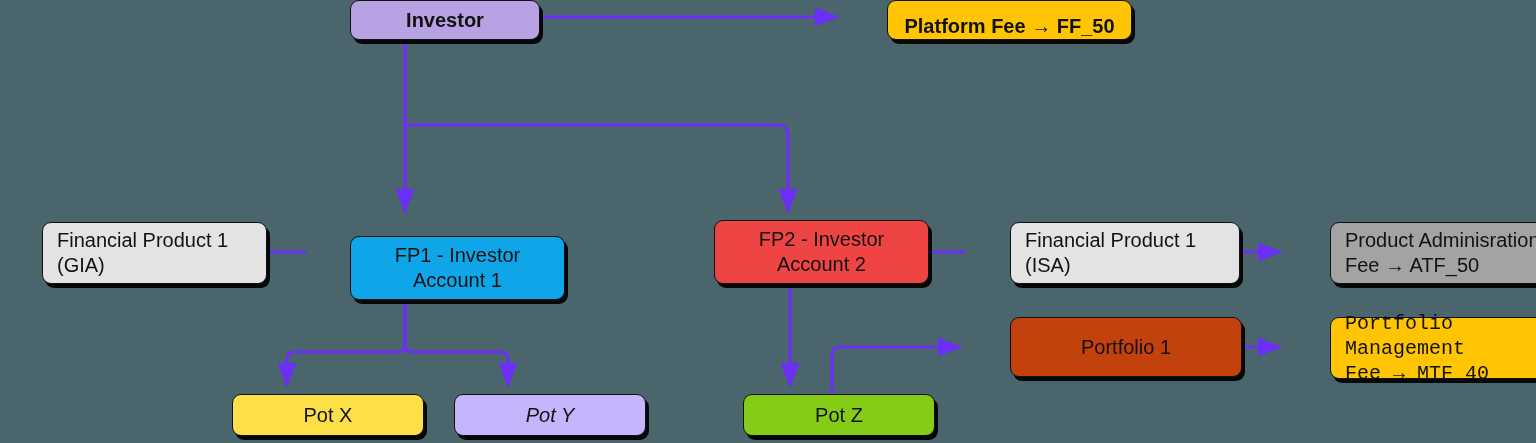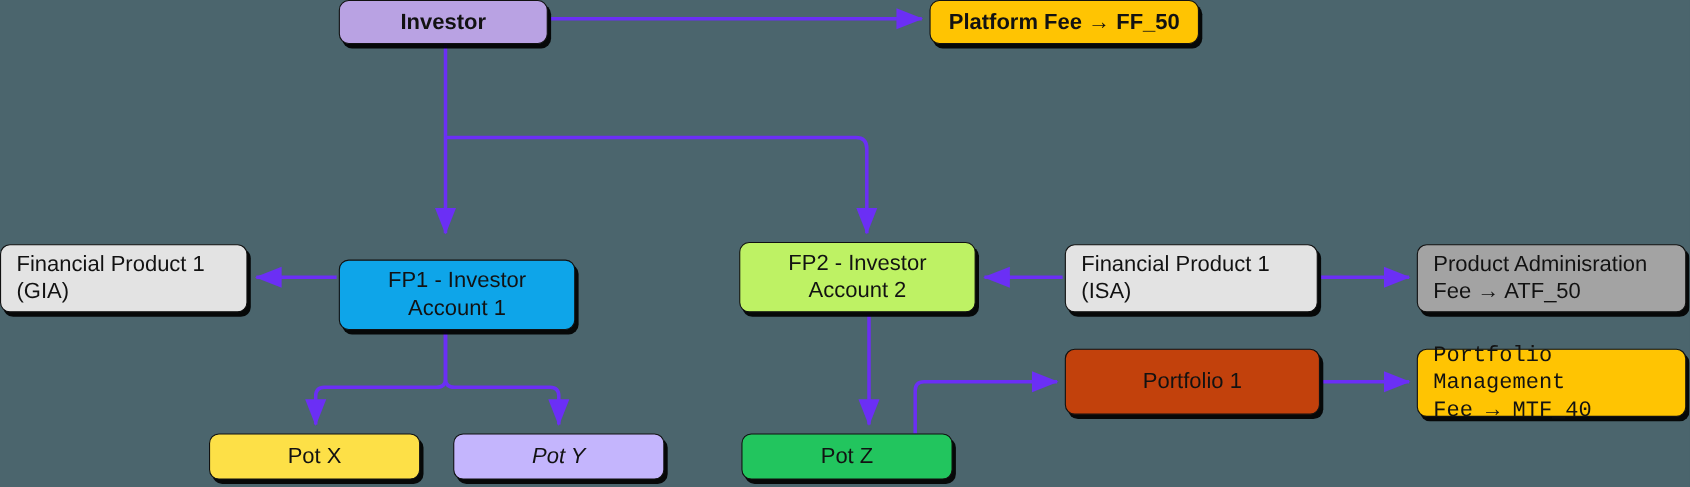--- a/index.html
+++ b/index.html
@@ -31,20 +31,21 @@
     border-radius: 9px;
     border: 1.5px solid #111111;
     box-shadow: 3px 4px 0px 0px rgba(0,0,0,0.92);
     display: flex;
     align-items: center;
     padding: 0 14px;
     font-size: 20px;
     line-height: 25px;
     color: #121212;
     white-space: pre-line;
+    margin-left: 42px;
   }
   .node.center { justify-content: center; text-align: center; }
   .node.left   { justify-content: flex-start; text-align: left; align-items: center; }
   .node.bold   { font-weight: bold; }
 
   .fill-investor  { background: #b9a2e3; }
   .fill-fee       { background: #ffc402; }
   .fill-account   { background: #8ba5ef; }
   .fill-product   { background: #e3e3e3; }
   .fill-portfolio { background: #db8095; }
@@ -71,32 +72,32 @@
         <path d="M 405 286 L 405 344 Q 405 352 397 352 L 295 352 Q 287 352 287 360 L 287 386" marker-end="url(#arrow)" stroke="#6b2ff5"></path>
         <path d="M 405 286 L 405 344 Q 405 352 413 352 L 500 352 Q 508 352 508 360 L 508 386" marker-end="url(#arrow)" stroke="#6b2ff5"></path>
         <path d="M 790 286 L 790 386" marker-end="url(#arrow)" stroke="#6b2ff5"></path>
         <path d="M 832 394 L 832 355 Q 832 347 840 347 L 961 347" marker-end="url(#arrow)" stroke="#6b2ff5"></path>
         <path d="M 1202 347 L 1281 347" marker-end="url(#arrow)" stroke="#6b2ff5"></path>
       </g>
   </svg>
 
   <div id="node-layer">
       <div class="node center fill-investor bold" style="left: 308px; top: 0px; width: 190px; height: 40px; background: rgb(185, 162, 227);"><span>Investor</span></div>
-      <div class="node center fill-fee bold" style="left: 845px; top: 0px; width: 245px; height: 40px; background: rgb(255, 196, 2);"><span>Platform Fee → FF_50</span></div>
+      <div class="node center fill-fee bold" style="left: 845px; top: 0px; width: 245px; height: 40px; background: rgb(255, 196, 2); align-items: flex-end;"><span>Platform Fee → FF_50</span></div>
       <div class="node left fill-product" style="left: 0px; top: 222px; width: 225px; height: 62px; background: rgb(227, 227, 227);"><span>Financial Product 1
 (GIA)</span></div>
       <div class="node center fill-account" style="left: 308px; top: 236px; width: 215px; height: 64px; background: #0ea5e9;"><span>FP1 - Investor
 Account 1</span></div>
-      <div class="node center fill-account" style="left: 672px; top: 220px; width: 215px; height: 64px; background: #bef264;"><span>FP2 - Investor
+      <div class="node center fill-account" style="left: 672px; top: 220px; width: 215px; height: 64px; background: #ef4444;"><span>FP2 - Investor
 Account 2</span></div>
       <div class="node left fill-product" style="left: 968px; top: 222px; width: 230px; height: 62px; background: rgb(227, 227, 227);"><span>Financial Product 1
 (ISA)</span></div>
       <div class="node left fill-fee" style="left: 1288px; top: 222px; width: 245px; height: 62px; background: #a3a3a3;"><span>Product Adminisration
 Fee → ATF_50</span></div>
       <div class="node center fill-portfolio" style="left: 968px; top: 317px; width: 232px; height: 60px; background: #c2410c;"><span>Portfolio 1</span></div>
       <div class="node left fill-fee" style="left: 1288px; top: 317px; width: 245px; height: 62px; background: rgb(255, 196, 2); font-family: Liberation Mono, monospace;"><span>Portfolio Management
 Fee → MTF_40</span></div>
       <div class="node center fill-pot" style="left: 190px; top: 394px; width: 192px; height: 42px; background: #fde047;"><span>Pot X</span></div>
       <div class="node center fill-pot" style="left: 412px; top: 394px; width: 192px; height: 42px; background: #c4b5fd; font-style: italic;"><span>Pot Y</span></div>
-      <div class="node center fill-pot" style="left: 674px; top: 394px; width: 192px; height: 42px; background: #22c55e;"><span>Pot Z</span></div>
+      <div class="node center fill-pot" style="left: 701px; top: 394px; width: 192px; height: 42px; background: #84cc16;"><span>Pot Z</span></div>
     </div>
 
 </div>
 
 </body></html>

